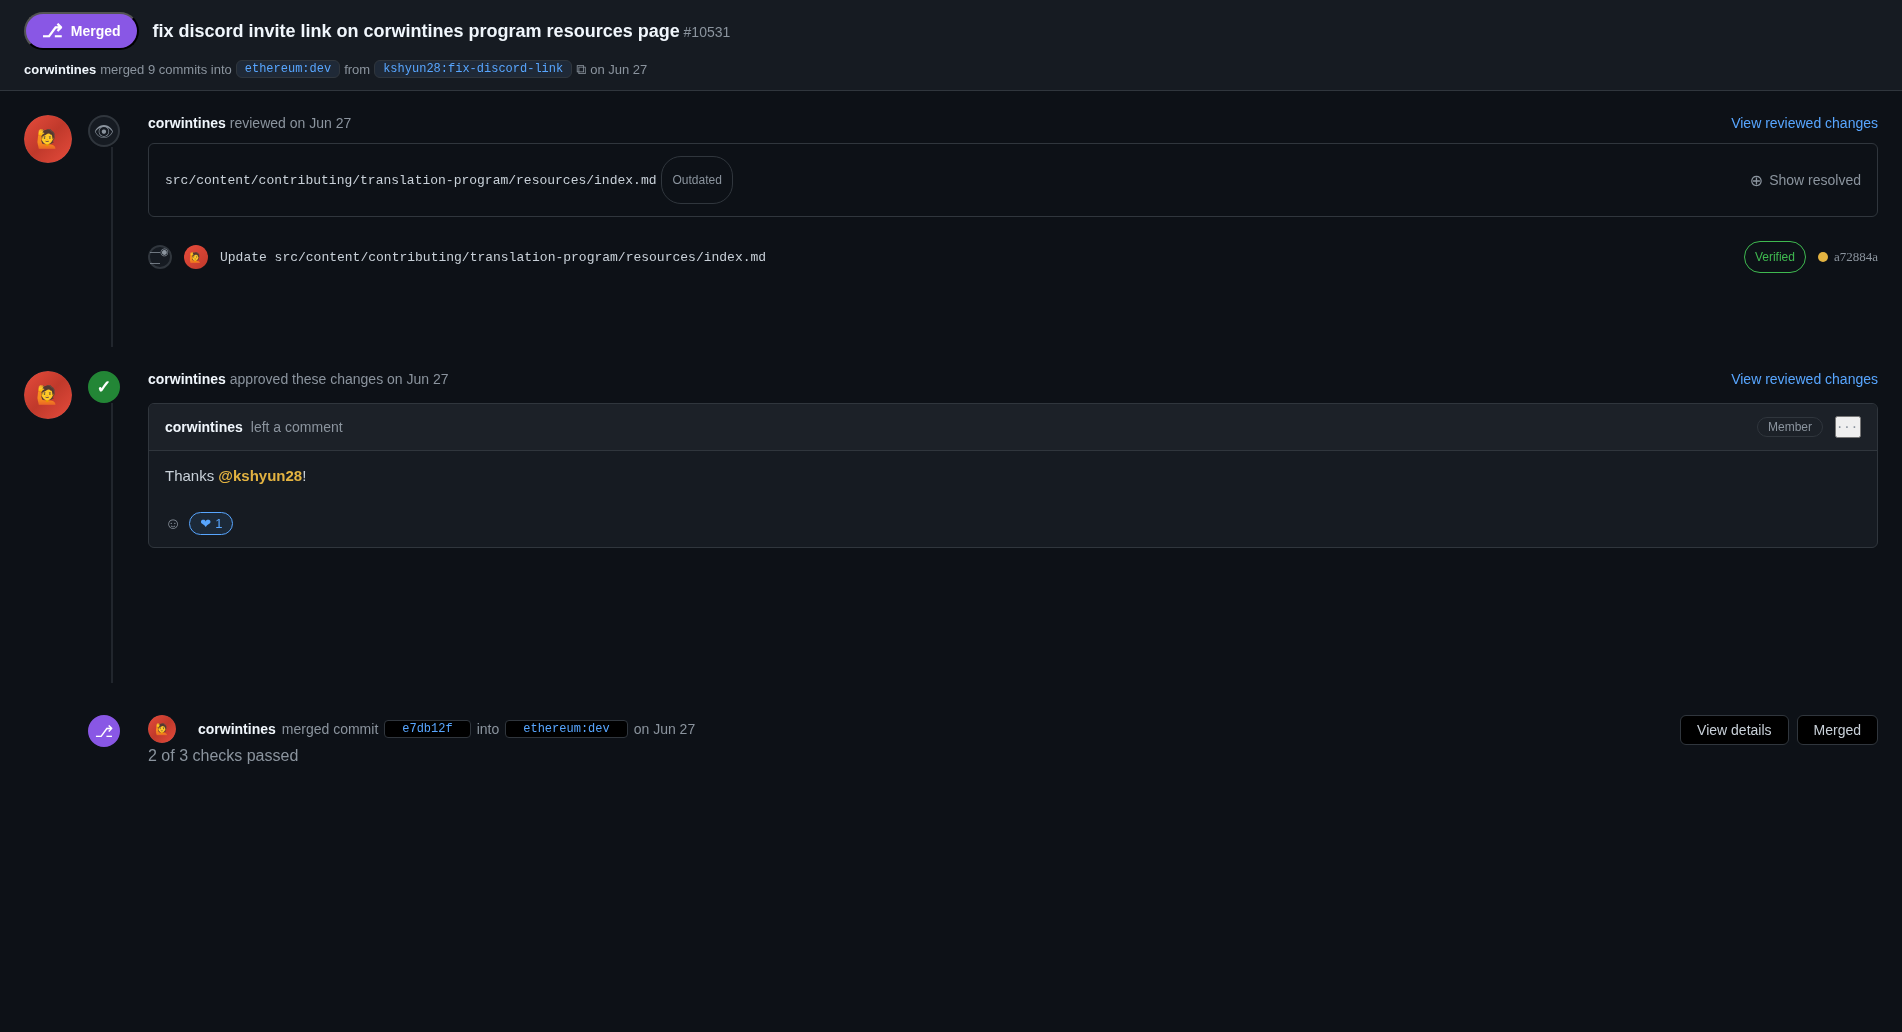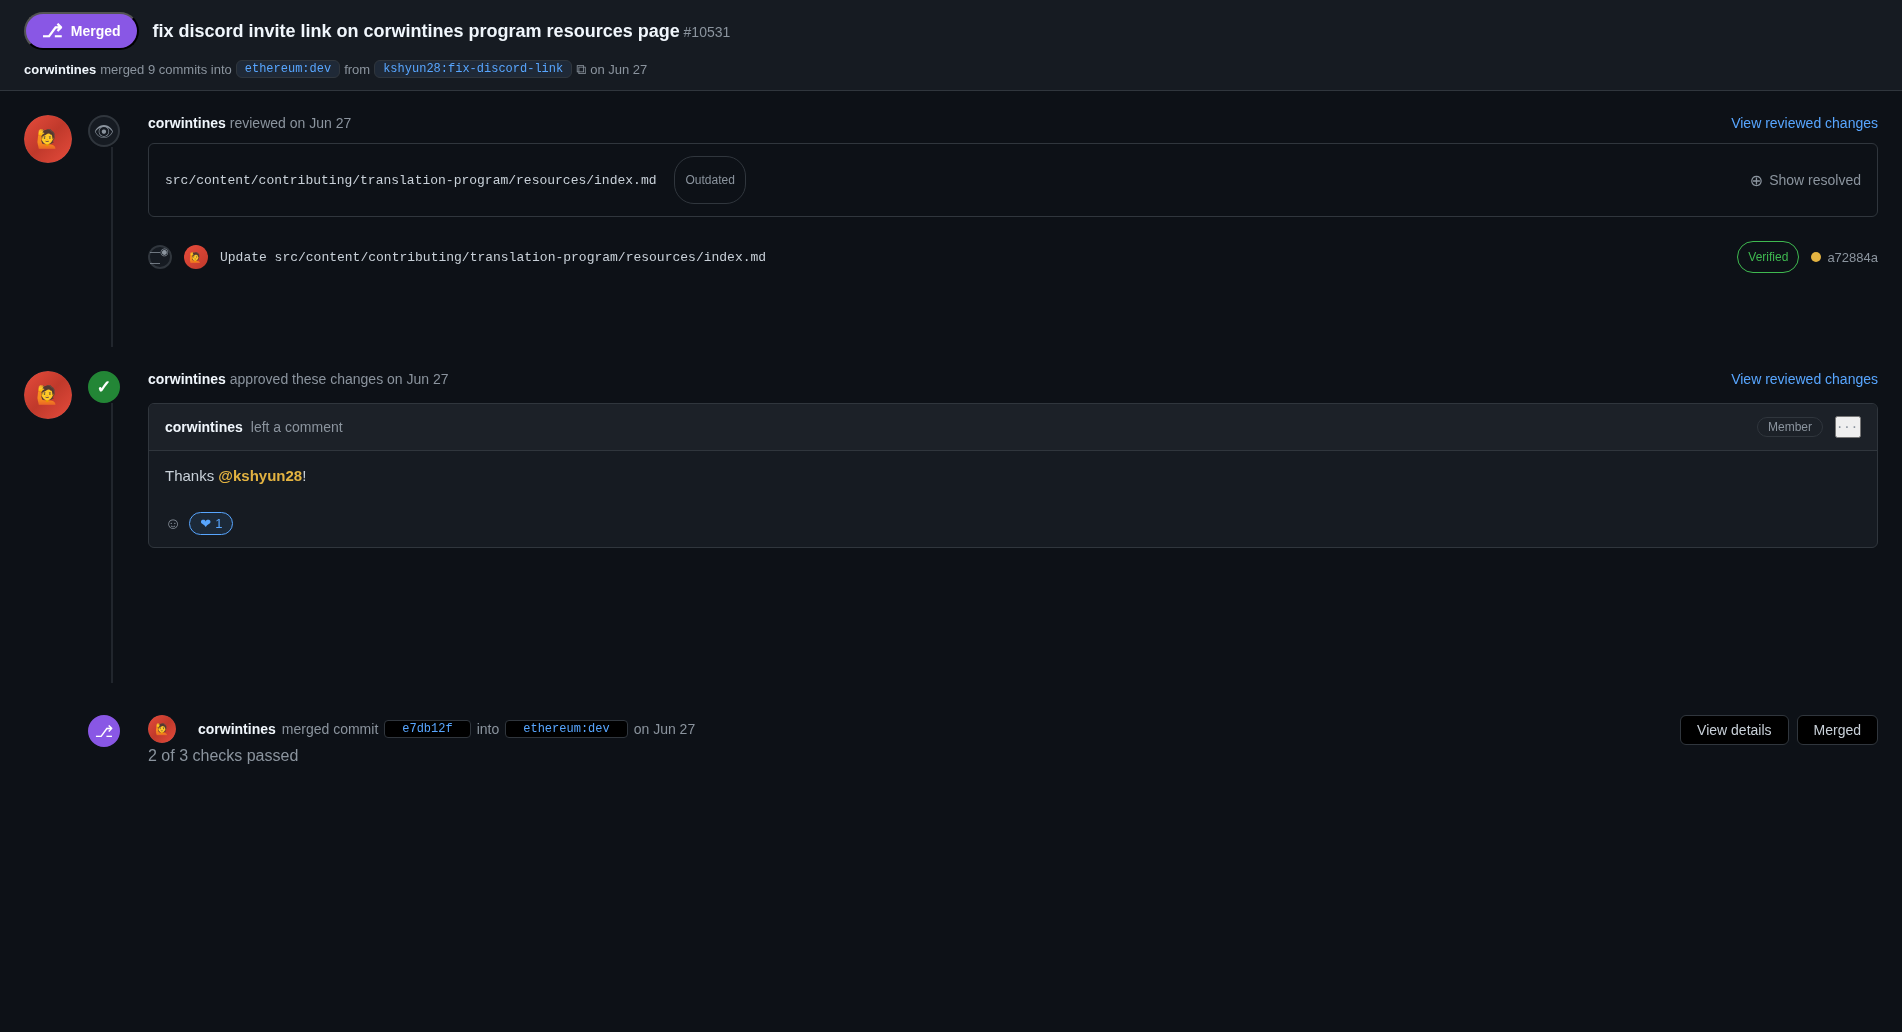--- a/index.html
+++ b/index.html
@@ -172,21 +172,21 @@
       justify-content: space-between;
       margin-bottom: 16px;
     }
 
     .file-path {
       font-family: "SFMono-Regular", Consolas, "Liberation Mono", Menlo, monospace;
       font-size: 13px;
       color: #c9d1d9;
       display: flex;
       align-items: center;
-      gap: 18px;
+      gap: 5px;
     }
 
     .outdated-badge {
       border: 1px solid #30363d;
       border-radius: 20px;
       padding: 16px 10px;
       font-size: 12px;
       color: #8b949e;
       font-family: -apple-system, BlinkMacSystemFont, "Segoe UI", Helvetica, Arial, sans-serif;
     }
@@ -253,20 +253,21 @@
       font-size: 12px;
       color: #3fb950;
     }
 
     .commit-hash {
       display: flex;
       align-items: center;
       gap: 6px;
       color: #8b949e;
       font-size: 13px;
+      font-family: Liberation Serif, serif;
     }
 
     .commit-dot {
       width: 10px;
       height: 10px;
       border-radius: 50%;
       background-color: #e3b341;
       display: inline-block;
     }
 

